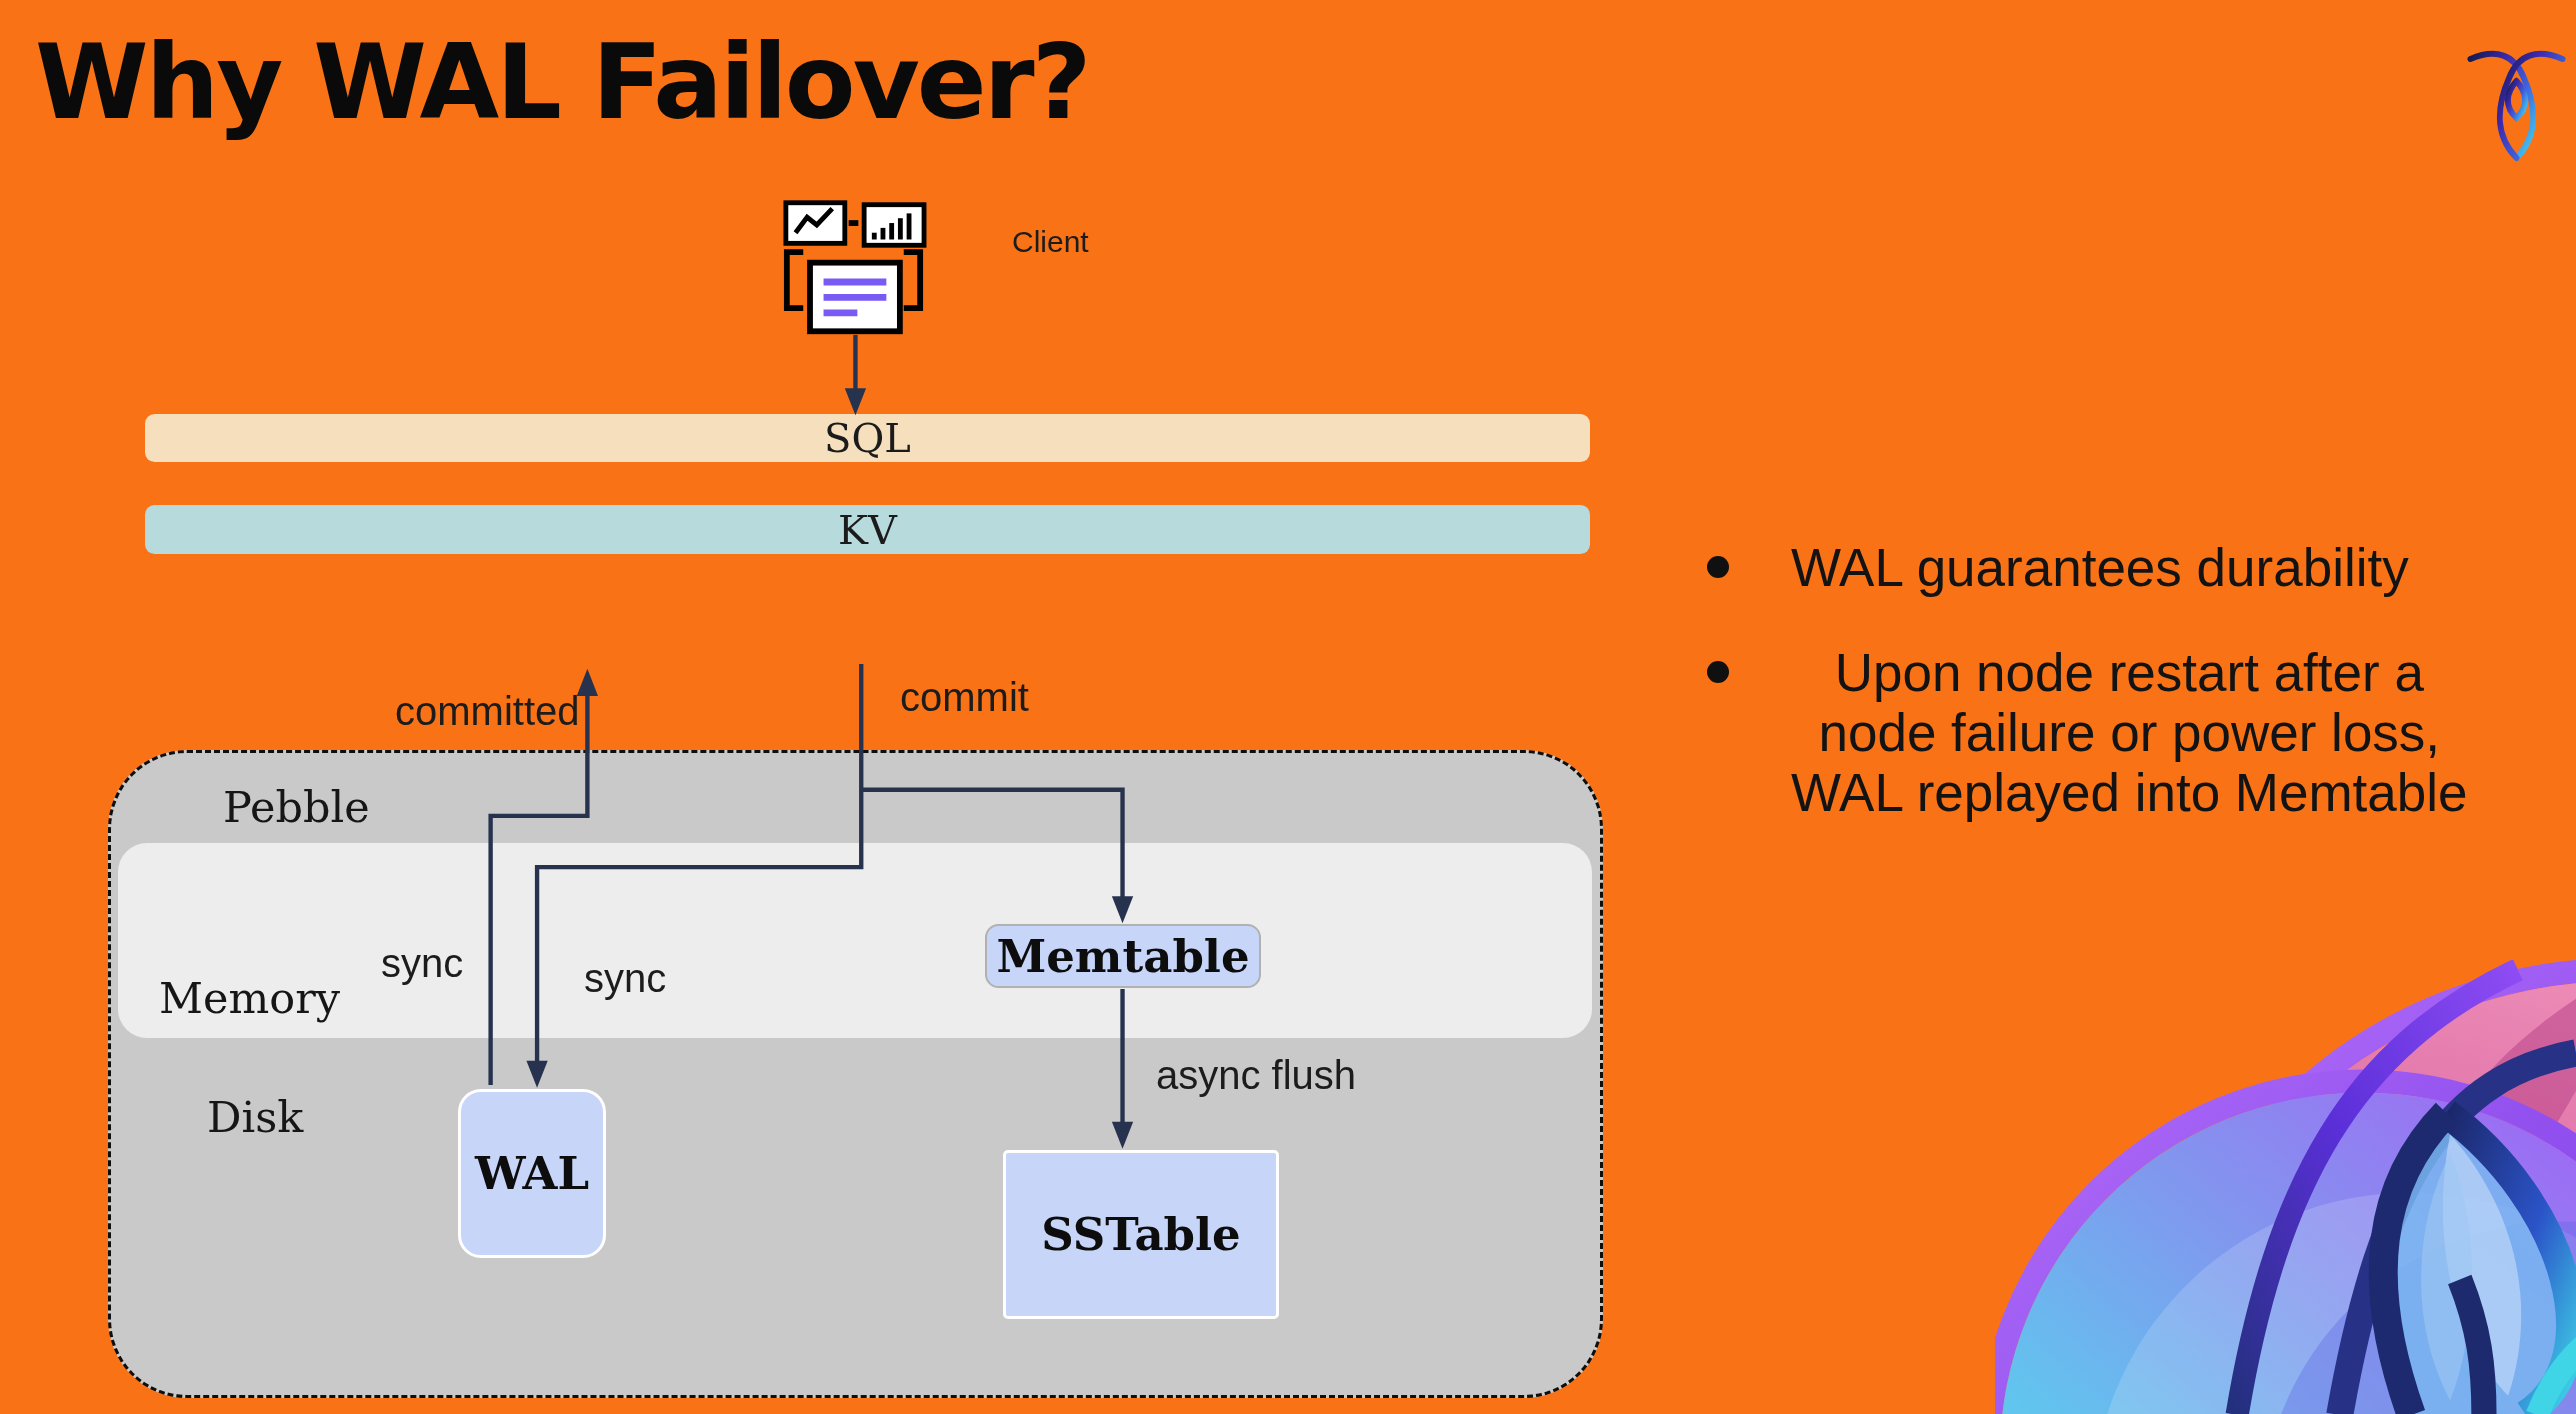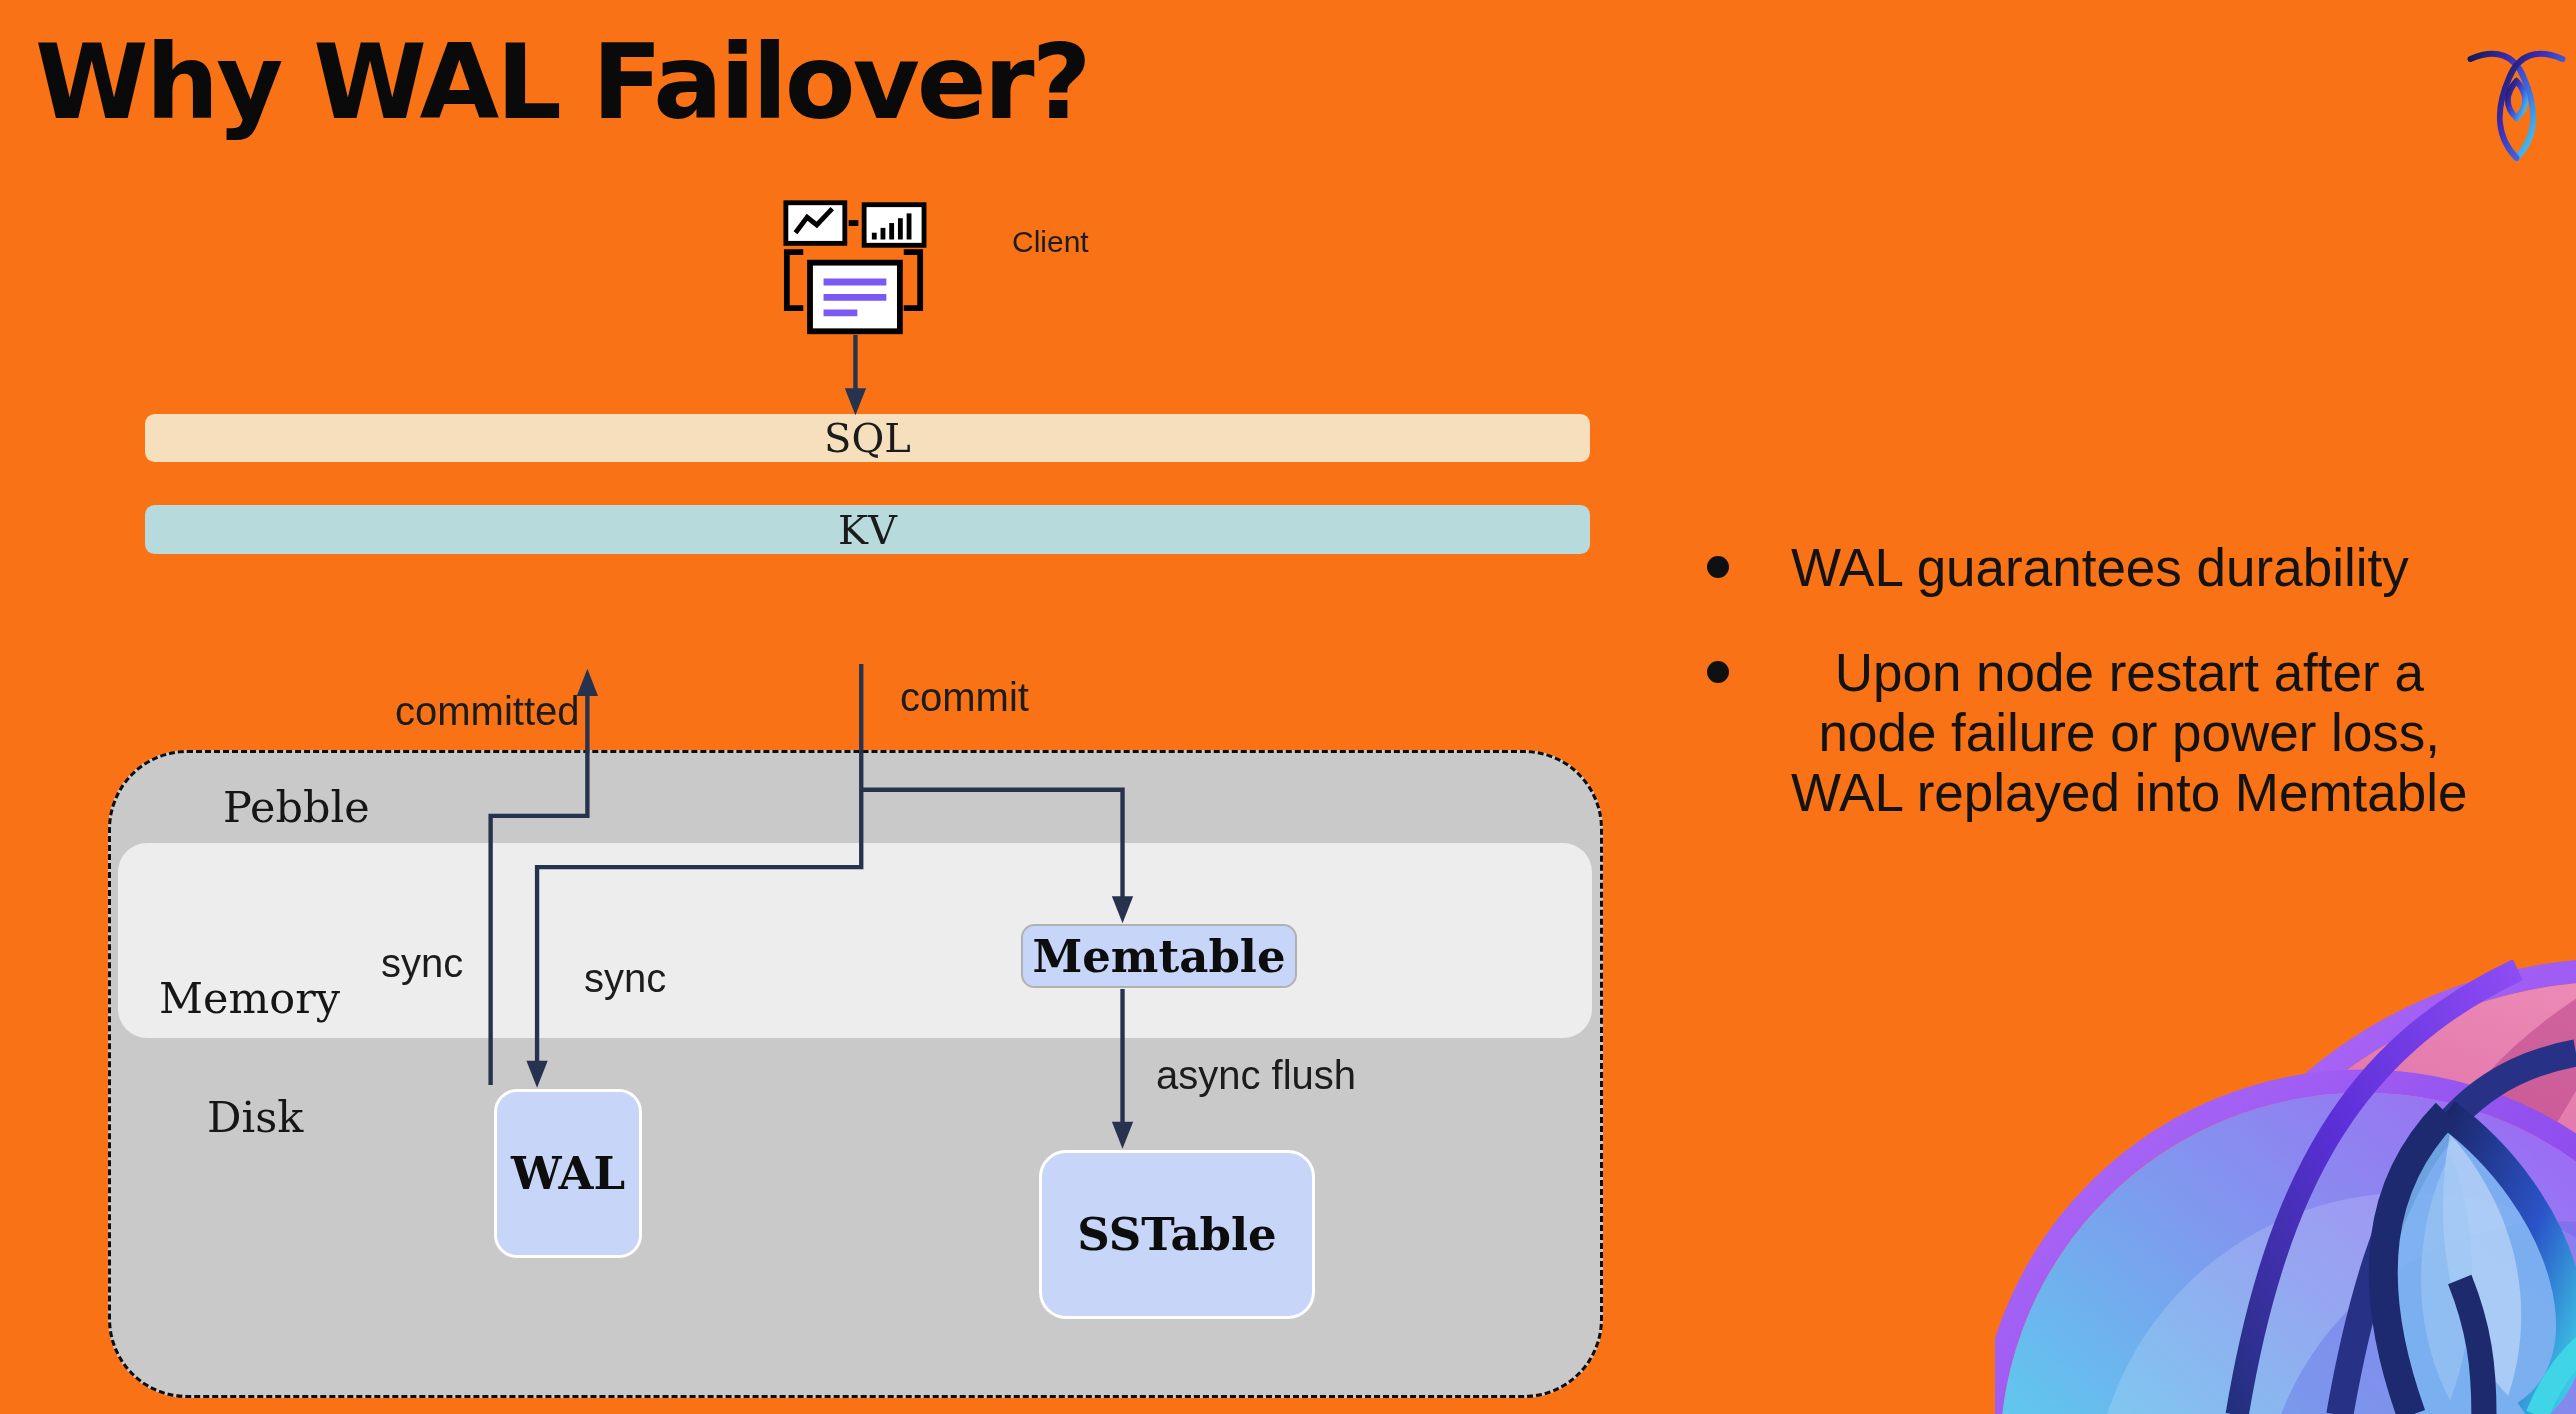--- a/index.html
+++ b/index.html
@@ -22,24 +22,24 @@
   .pebble{position:absolute;left:108px;top:750px;width:1495px;height:648px;
           border:3.9px dashed #0e0e0e;border-radius:79px;background:#c9c9ca;box-sizing:border-box;}
   .memory-band{position:absolute;left:118px;top:843px;width:1474px;height:195px;
                background:#ededee;border-radius:29px;}
 
   .serif-label{position:absolute;font-family:"DejaVu Serif",serif;font-size:43px;color:#161616;}
   .sans-label{position:absolute;font-family:"Liberation Sans",sans-serif;font-size:40px;color:#1c1c1c;}
 
   
   .node{position:absolute;background:#c6d5f8;display:flex;align-items:center;justify-content:center;
-        font-family:"DejaVu Serif",serif;font-weight:bold;font-size:45px;color:#0d0d0d;box-sizing:border-box;margin-left:36px;}
+        font-family:"DejaVu Serif",serif;font-weight:bold;font-size:45px;color:#0d0d0d;box-sizing:border-box;}
   #node-wal{left:458px;top:1089px;width:148px;height:169px;border:3.9px solid #ffffff;border-radius:23px;}
   #node-memtable{left:985px;top:924px;width:276px;height:64px;border:2.9px solid #b1b1b1;border-radius:13.5px;}
-  #node-sstable{left:1003px;top:1150px;width:276px;height:169px;border:3.9px solid #ffffff;border-radius:27px;}
+  #node-sstable{left:1003px;top:1150px;width:276px;height:169px;border:3.9px solid #ffffff;border-radius:5px;}
 
   
   #arrows{position:absolute;left:0;top:0;width:2576px;height:1415px;pointer-events:none;}
 
   
   .bullets{position:absolute;left:1707px;top:538px;width:803px;}
   .bullet{display:flex;gap:62px;margin-bottom:45px;}
   .bullet-dot{width:22px;height:22px;border-radius:50%;background:#101010;margin-top:18.4px;flex:none;}
   .bullet-text{font-size:53px;line-height:60px;color:#131313;white-space:pre-line;}
 

